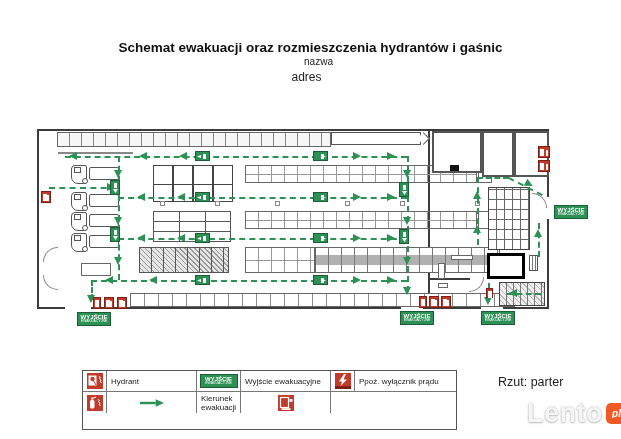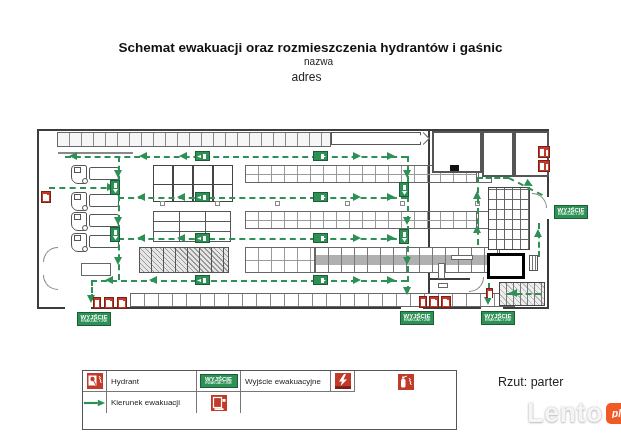--- a/index.html
+++ b/index.html
@@ -355,20 +355,23 @@
   <div class="lc">
       <span class="lbl">Wyjście ewakuacyjne</span>
     </div>
   <div class="lc icon-cell">
     <svg width="16" height="16" viewBox="0 0 16 16">
         <rect width="16" height="16" fill="#c23b2a"></rect>
         <polygon points="9,1 4,8.5 7,8.5 5.5,13 12,6.5 8.5,6.5 11,1" fill="#fff"></polygon>
         <rect y="13.2" width="16" height="2.8" fill="#7e1f16"></rect>
       </svg>
   </div>
+  <div class="lc">
+      <span class="lbl">Ppoż. wyłącznik prądu</span>
+    </div>
 
   <div class="lc icon-cell last-row">
     <svg width="16" height="16" viewBox="0 0 16 16">
         <rect width="16" height="16" fill="#c23b2a"></rect>
         <rect x="3" y="5" width="4.5" height="8.5" rx="1.5" fill="#fff"></rect>
         <rect x="4.2" y="2.5" width="2" height="2.2" fill="#fff"></rect>
         <path d="M6 3.2 l3 -1.2" stroke="#fff" stroke-width="1"></path>
         <path d="M11 4 l1.5 2 -1 .5 1.5 2 -1 .5 1.5 2" stroke="#fff" stroke-width="1" fill="none"></path>
       </svg>
   </div>

